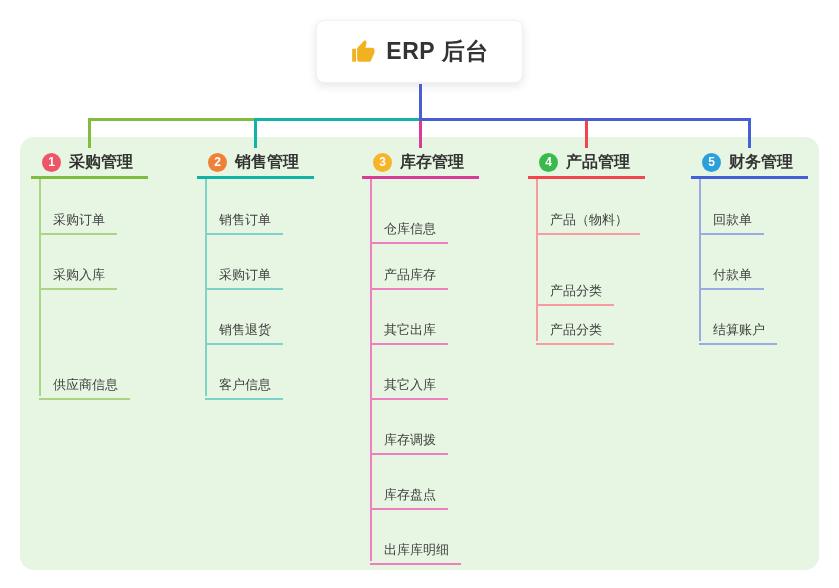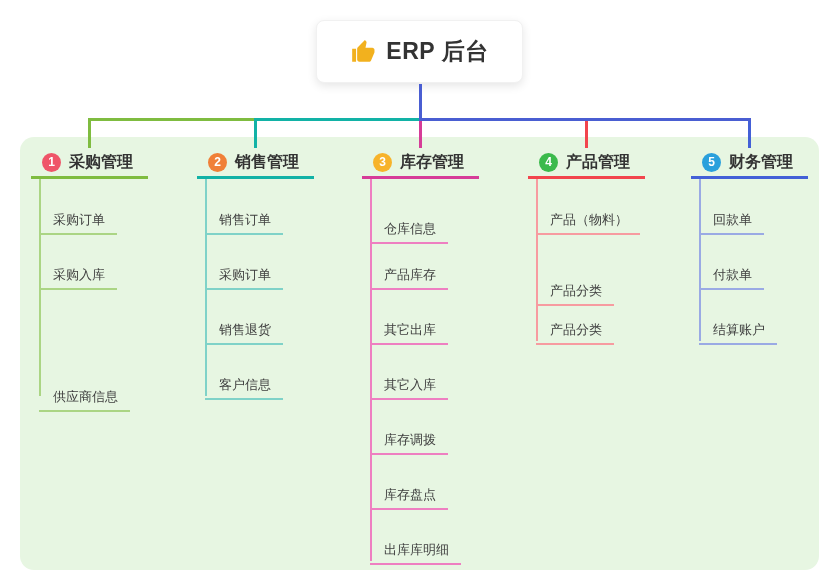--- a/index.html
+++ b/index.html
@@ -59,21 +59,21 @@
     <div style="position: absolute; left: 419px; top: 121px; width: 3px; height: 27px; background: rgb(214, 60, 152);"></div>
     <div style="position: absolute; left: 585px; top: 121px; width: 3px; height: 27px; background: rgb(242, 69, 77);"></div>
     <div style="position: absolute; left: 748px; top: 121px; width: 3px; height: 27px; background: rgb(67, 96, 215);"></div>
     <div class="branch-header" style="left: 31px; top: 148px; width: 106px; border-bottom: 3px solid rgb(127, 188, 64);">
       <span class="badge" style="background: rgb(239, 85, 105);">1</span>
       <span class="branch-label">采购管理</span>
     </div>
     <div style="position: absolute; left: 39px; top: 179px; width: 2px; height: 217px; background: rgb(171, 213, 132);"></div>
     <div class="child-item" style="left: 39px; top: 205px; border-bottom: 2px solid rgb(171, 213, 132);">采购订单</div>
     <div class="child-item" style="left: 39px; top: 260px; border-bottom: 2px solid rgb(171, 213, 132);">采购入库</div>
-    <div class="child-item" style="left: 39px; top: 370px; border-bottom: 2px solid rgb(171, 213, 132); margin-top: 12px;">供应商信息</div>
+    <div class="child-item" style="left: 39px; top: 370px; border-bottom: 2px solid rgb(171, 213, 132);">供应商信息</div>
     <div class="branch-header" style="left: 197px; top: 148px; width: 106px; border-bottom: 3px solid rgb(18, 178, 166);">
       <span class="badge" style="background: rgb(240, 128, 56);">2</span>
       <span class="branch-label">销售管理</span>
     </div>
     <div style="position: absolute; left: 205px; top: 179px; width: 2px; height: 217px; background: rgb(127, 210, 200);"></div>
     <div class="child-item" style="left: 205px; top: 205px; border-bottom: 2px solid rgb(127, 210, 200);">销售订单</div>
     <div class="child-item" style="left: 205px; top: 260px; border-bottom: 2px solid rgb(127, 210, 200);">采购订单</div>
     <div class="child-item" style="left: 205px; top: 315px; border-bottom: 2px solid rgb(127, 210, 200);">销售退货</div>
     <div class="child-item" style="left: 205px; top: 370px; border-bottom: 2px solid rgb(127, 210, 200);">客户信息</div>
     <div class="branch-header" style="left: 362px; top: 148px; width: 106px; border-bottom: 3px solid rgb(214, 60, 152);">

